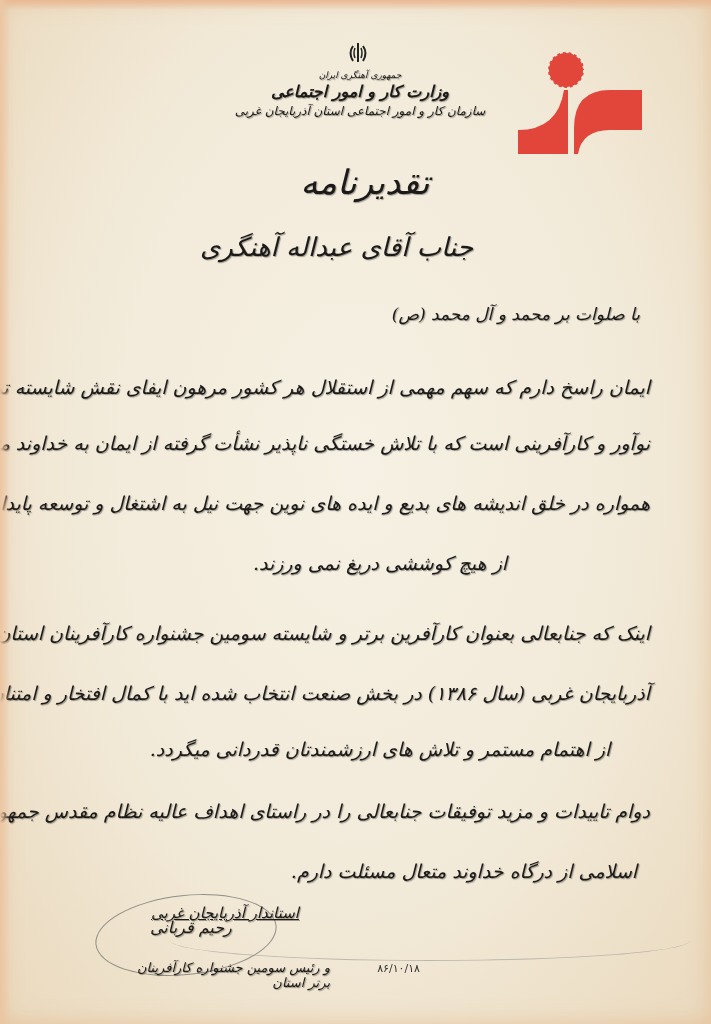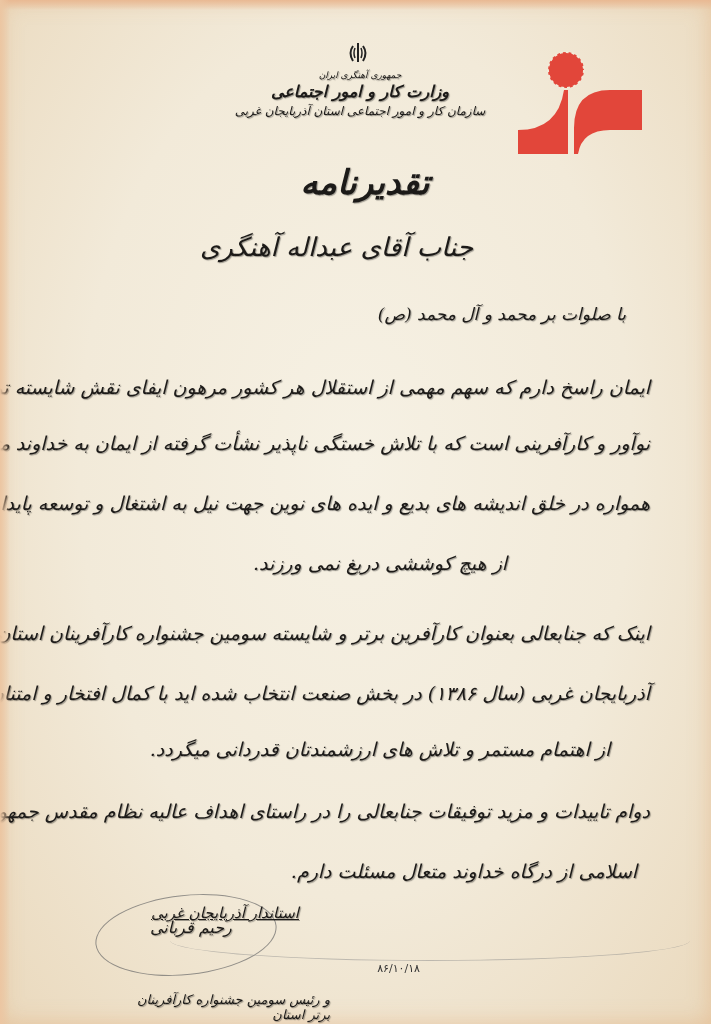--- a/index.html
+++ b/index.html
@@ -25,31 +25,31 @@
   .ink { color:#1c1a18; text-shadow:1px 1px 1px rgba(0,0,0,0.35); font-style:italic; }
 
   .emblem { position:absolute; left:345px; top:40px; width:26px; height:26px; }
   .hdr { position:absolute; left:200px; width:320px; text-align:center; }
   .hdr1 { top:70px; font-size:9px; }
   .hdr2 { top:82px; font-size:16px; font-weight:bold; }
   .hdr3 { top:104px; font-size:12px; font-weight:normal; }
 
   .logo { position:absolute; left:510px; top:50px; width:140px; height:110px; }
 
-  .title { position:absolute; left:250px; top:162px; width:230px; text-align:center; font-size:34px; font-weight:bold; }
+  .title { position:absolute; left:250px; top:162px; width:230px; text-align:center; font-size:34px; font-weight:normal; }
   .recipient { position:absolute; left:200px; top:232px; width:420px; text-align:left; font-size:26px; }
-  .salutation { position:absolute; left:316px; top:304px; width:310px; text-align:right; font-size:17px; }
+  .salutation { position:absolute; left:330px; top:304px; width:310px; text-align:right; font-size:17px; }
 
   .line { position:absolute; left:110px; width:540px; font-size:19px; text-align:center; white-space:nowrap; }
 
   .sig-name { position:absolute; left:150px; top:918px; width:140px; text-align:left; font-size:16px; }
   .sig-title { position:absolute; left:130px; top:904px; width:190px; text-align:center; font-size:15px;text-decoration:underline; }
   .stamp { position:absolute; left:95px; top:895px; width:180px; height:78px; border:1px solid #6a6a6a; border-radius:50%; transform:rotate(-6deg); opacity:0.7; }
   .stamp2 { position:absolute; left:170px; top:920px; width:520px; height:40px; border-bottom:1px solid #8a8a8a; border-radius:0 0 50% 50%; opacity:0.5; }
-  .footer { position:absolute; left:120px; top:960px; width:210px; text-align:right; font-size:13px;margin-top:32px; }
+  .footer { position:absolute; left:120px; top:960px; width:210px; text-align:right; font-size:13px; }
   .date { position:absolute; left:300px; top:962px; width:120px; font-family:"DejaVu Sans", sans-serif; font-size:11px; color:#333; letter-spacing:2px; direction:rtl; }
 </style>
 </head>
 <body>
 
 <div class="page">
 
   <svg class="emblem" viewBox="0 0 26 26">
     <path d="M13 3 L13 22" stroke="#222" stroke-width="2"></path>
     <path d="M8 6 Q3 13 8 21" stroke="#222" stroke-width="2" fill="none"></path>

